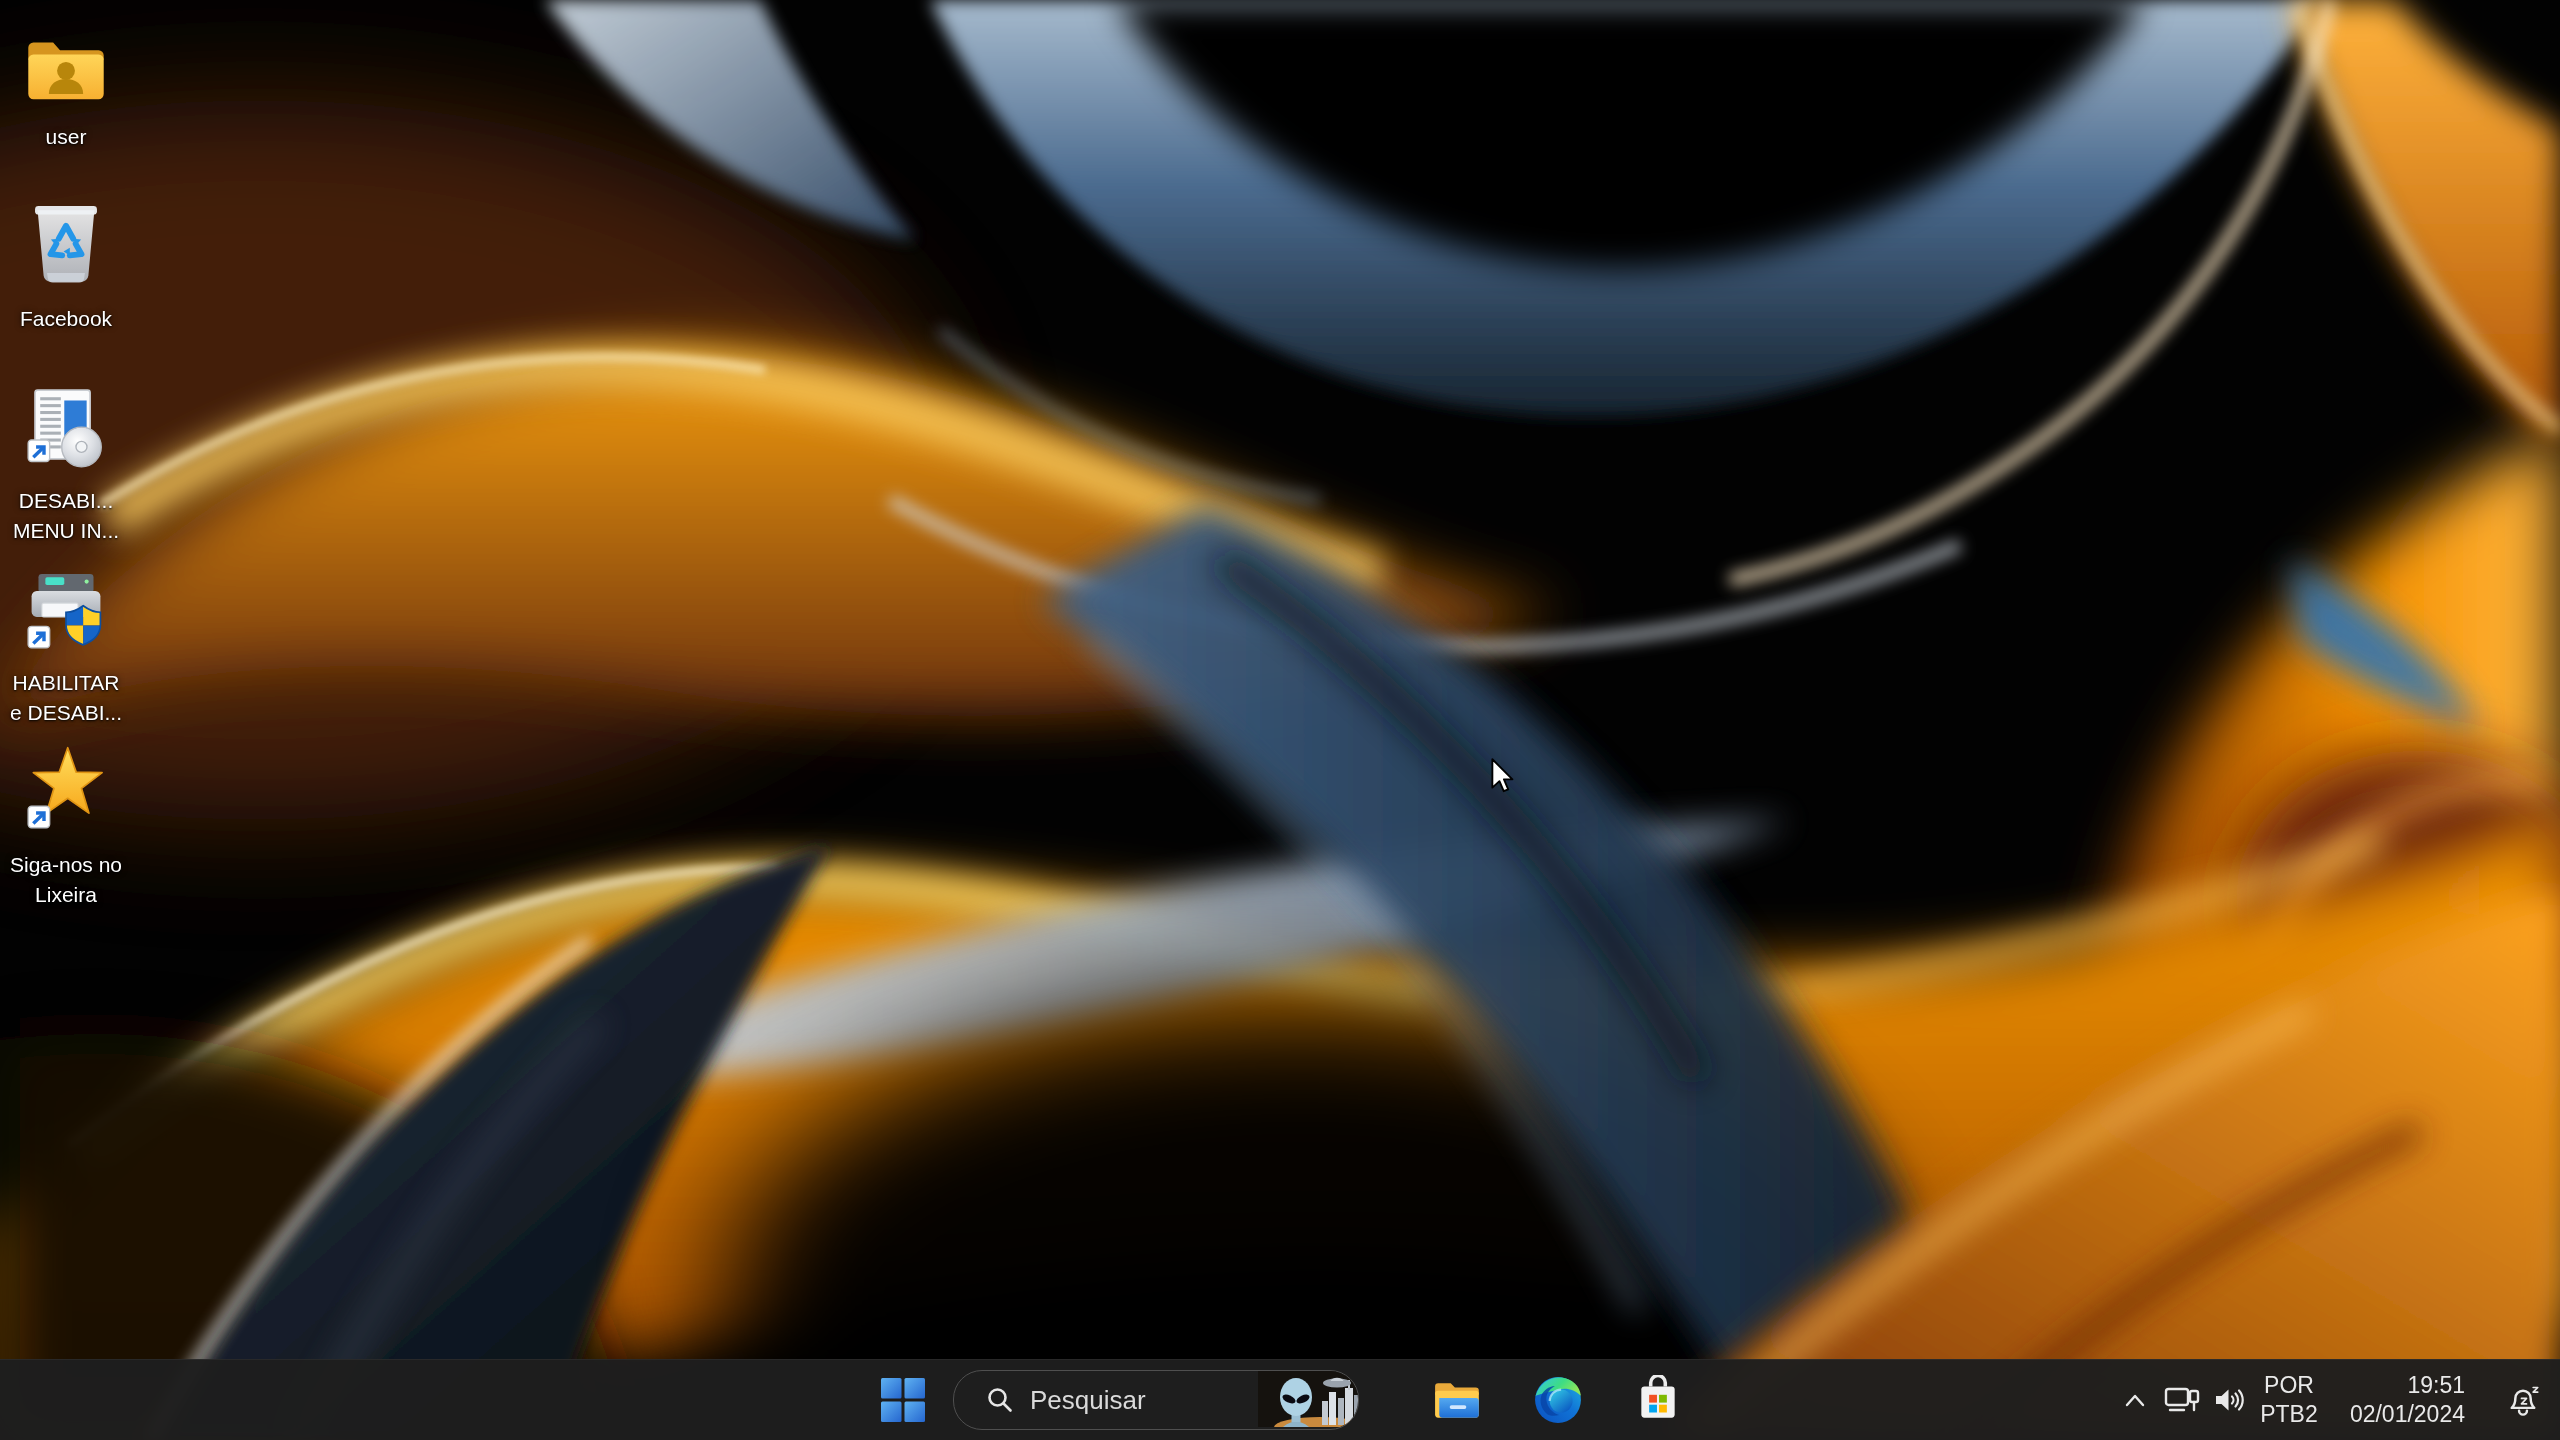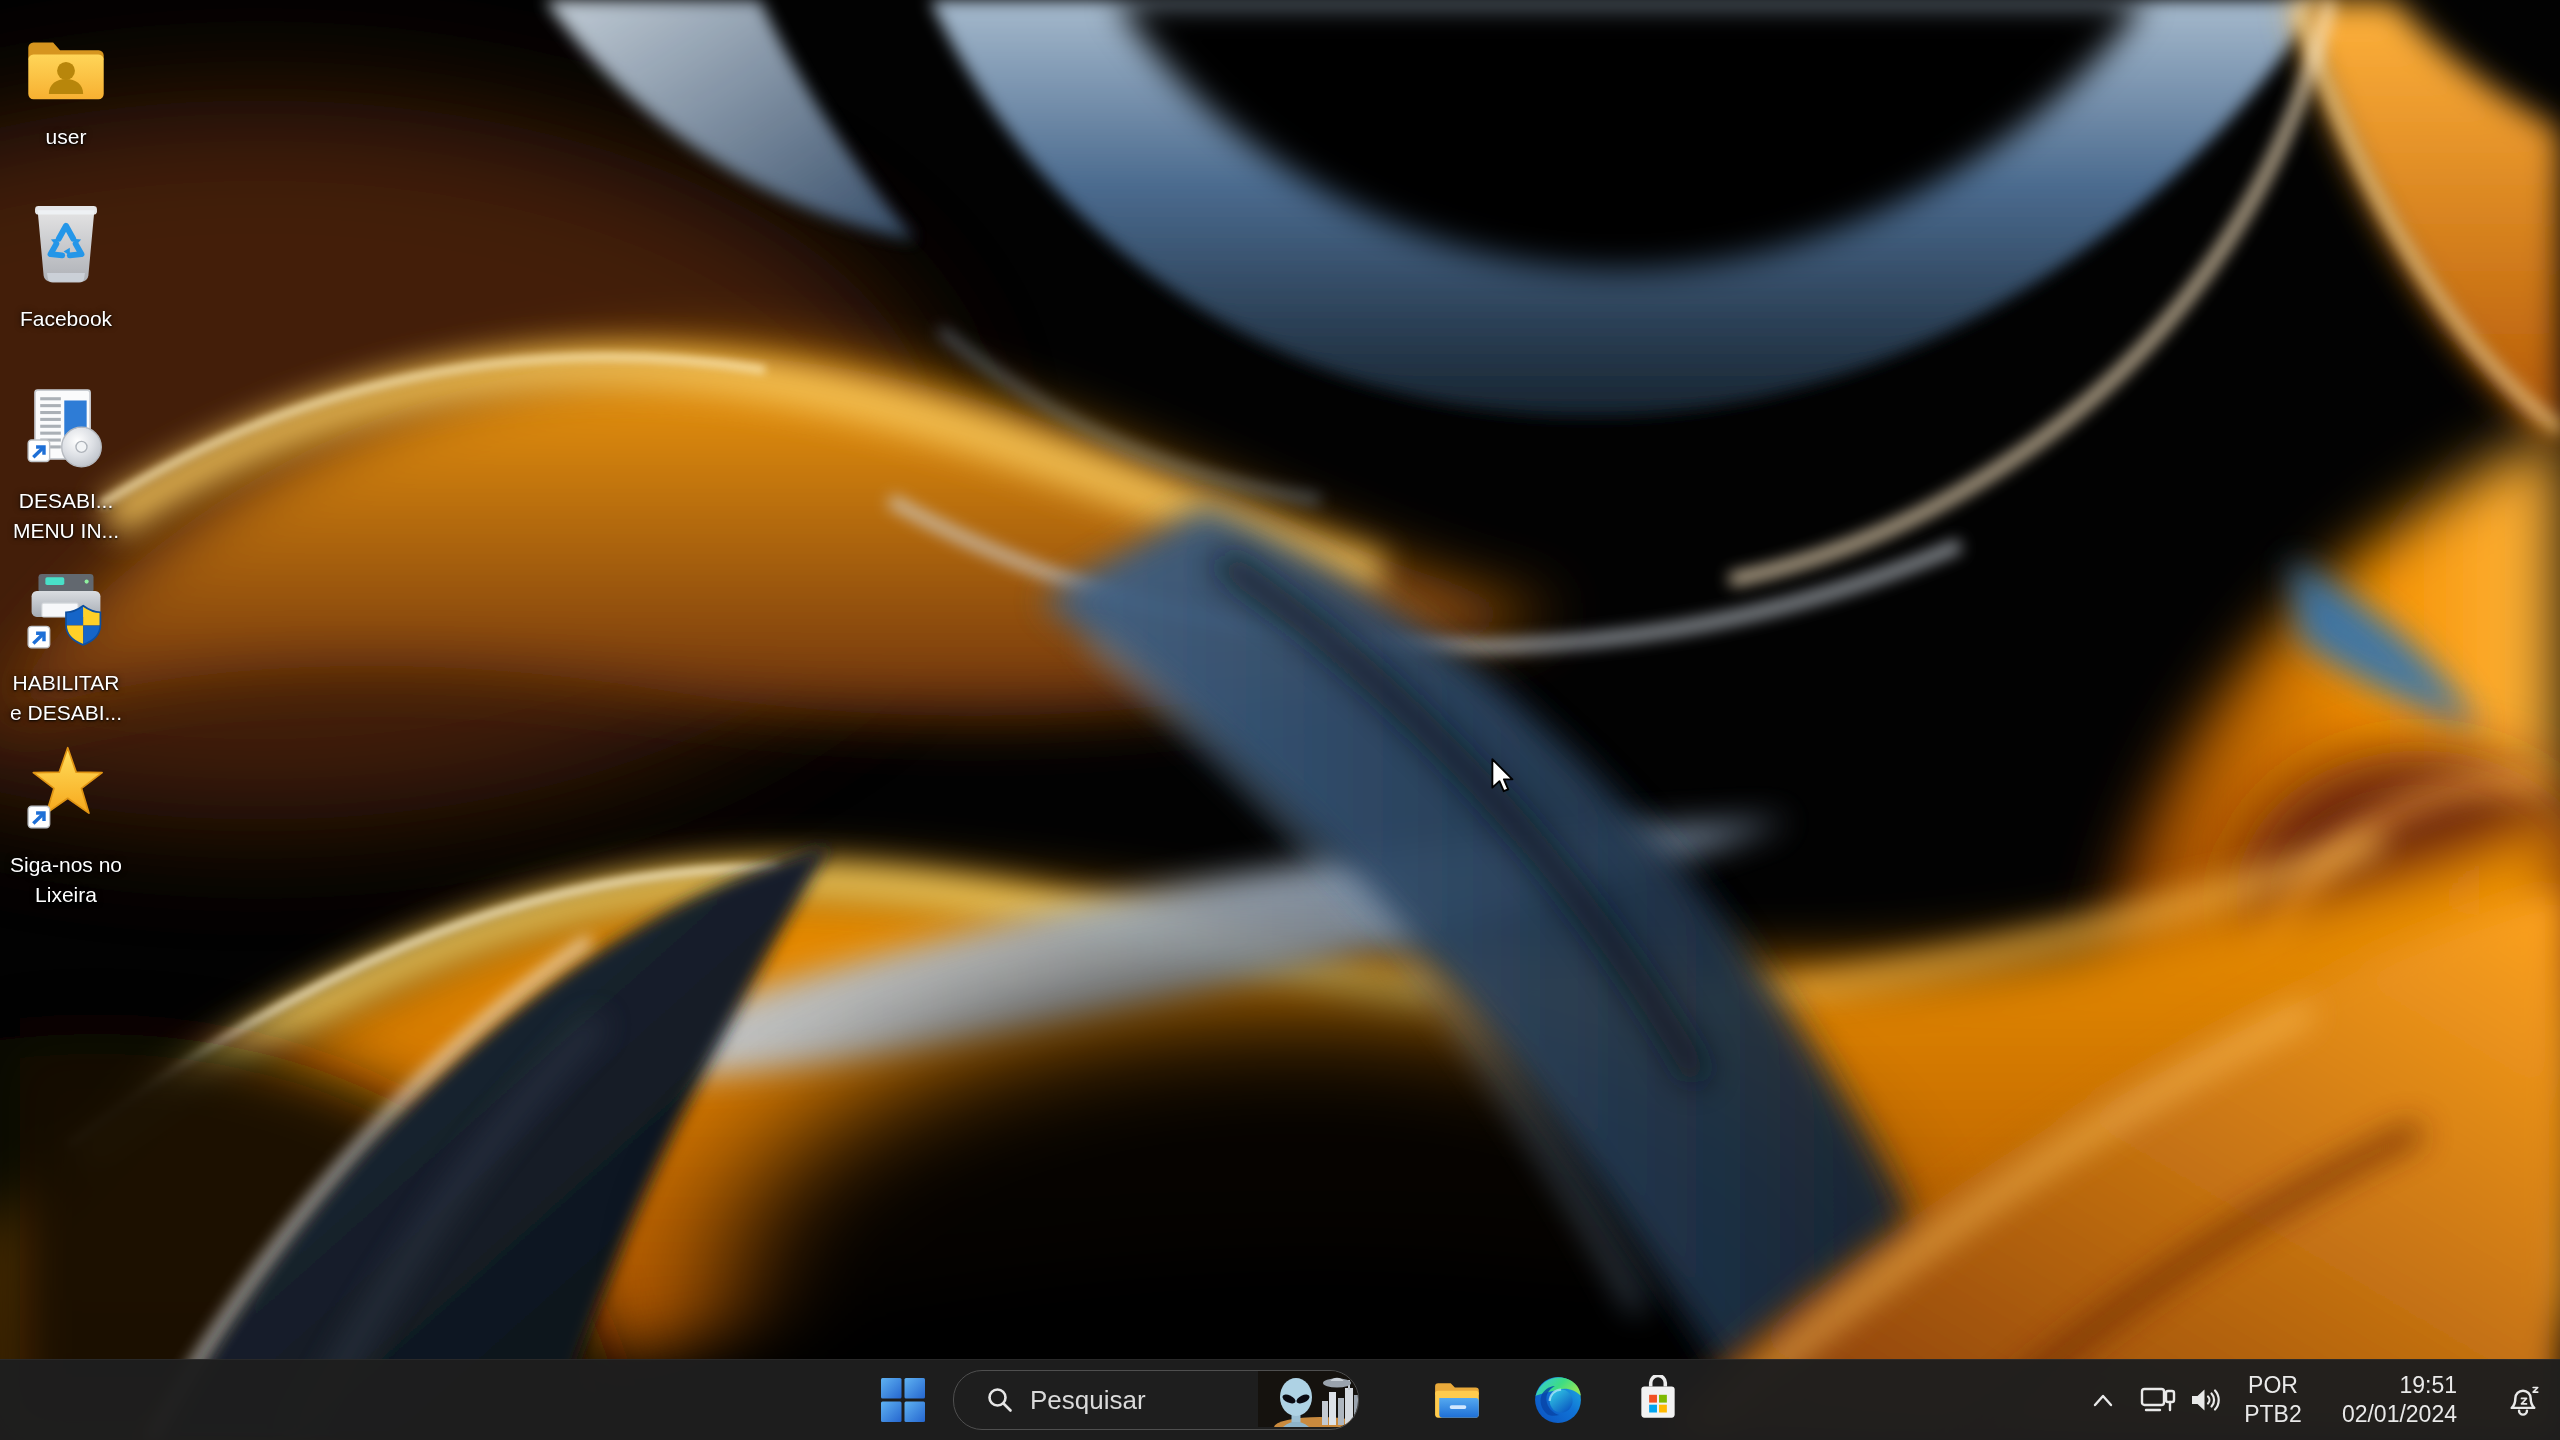--- a/index.html
+++ b/index.html
@@ -30,21 +30,21 @@
   .app-btn + .app-btn{margin-left:26px;}
   .searchbox{margin-left:12px;width:404px;height:58px;border-radius:29px;
              background:#1e1e1e;border:1px solid #4f4f4f;display:flex;align-items:center;
              padding:0;position:relative;overflow:hidden;cursor:pointer;}
   .searchbox .mag{margin-left:32px;flex:0 0 auto;display:flex;}
   .searchbox .ph{margin-left:16px;font-size:26px;color:#dadada;}
   .searchbox .simg{position:absolute;right:0;top:0;height:100%;display:flex;}
   .fe-gap{margin-left:62px;}
 
   .tb-right{position:absolute;right:0;top:0;height:80px;display:flex;align-items:center;
-            padding-right:15px;gap:8px;}
+            padding-right:15px;}
   .tray-btn{height:80px;background:transparent;border:none;padding:0;cursor:pointer;
             display:flex;align-items:center;justify-content:center;color:#e9e9e9;}
   .chev{width:44px;}
   .netvol{width:96px;display:flex;gap:14px;align-items:center;justify-content:center;}
   .lang{width:72px;flex-direction:column;line-height:29px;font-size:23px;}
   .clock{width:140px;flex-direction:column;align-items:flex-end;line-height:29px;font-size:23px;text-align:right;}
   .bell{width:44px;margin-left:36px;}
   .lang span,.clock span{display:block;}
 </style>
 </head>

